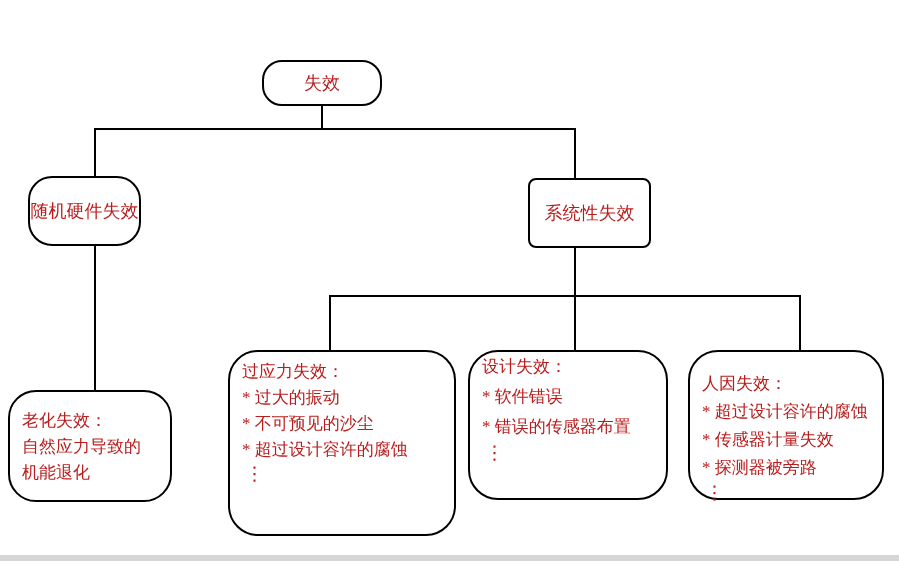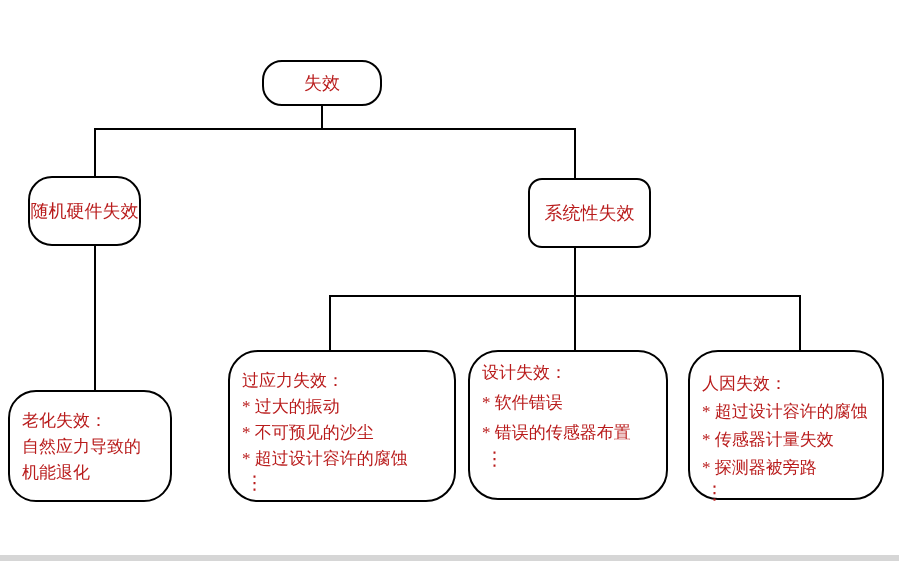--- a/index.html
+++ b/index.html
@@ -53,39 +53,39 @@
   <div class="line v" style="left:799px; top:295px; height:57px;"></div>
 
   <div class="node center" style="left:262px; top:60px; width:120px; height:46px; border-radius:20px;">
     <span class="label">失效</span>
   </div>
 
   <div class="node center" style="left:28px; top:176px; width:113px; height:70px; border-radius:24px;">
     <span class="label">随机硬件失效</span>
   </div>
 
-  <div class="node center" style="left:528px; top:178px; width:123px; height:70px; border-radius:14px;">
+  <div class="node center" style="left:528px; top:178px; width:123px; height:70px; border-radius:8px;">
     <span class="label">系统性失效</span>
   </div>
 
   <div class="node leaf lh26" style="left:8px; top:390px; width:164px; height:112px; border-radius:28px; padding-top:16px;">
     <div class="row">老化失效：</div>
     <div class="row">自然应力导致的</div>
     <div class="row">机能退化</div>
   </div>
 
-  <div class="node leaf lh26" style="left:228px; top:350px; width:228px; height:152px; border-radius:30px; padding-top:16px;">
+  <div class="node leaf lh26" style="left:228px; top:350px; width:228px; height:186px; border-radius:30px; padding-top:7px;">
     <div class="row">过应力失效：</div>
     <div class="row">* 过大的振动</div>
     <div class="row">* 不可预见的沙尘</div>
     <div class="row">* 超过设计容许的腐蚀</div>
     <div class="row ellipsis">⋮</div>
   </div>
 
-  <div class="node leaf lh30" style="left:468px; top:350px; width:200px; height:150px; border-radius:30px; padding-top:6px;">
+  <div class="node leaf lh30" style="left:468px; top:350px; width:200px; height:150px; border-radius:30px; padding-top:0;">
     <div class="row">设计失效：</div>
     <div class="row">* 软件错误</div>
     <div class="row">* 错误的传感器布置</div>
     <div class="row ellipsis">⋮</div>
   </div>
 
   <div class="node leaf lh28" style="left:688px; top:350px; width:196px; height:150px; border-radius:30px; padding-top:18px;">
     <div class="row">人因失效：</div>
     <div class="row">* 超过设计容许的腐蚀</div>
     <div class="row">* 传感器计量失效</div>

